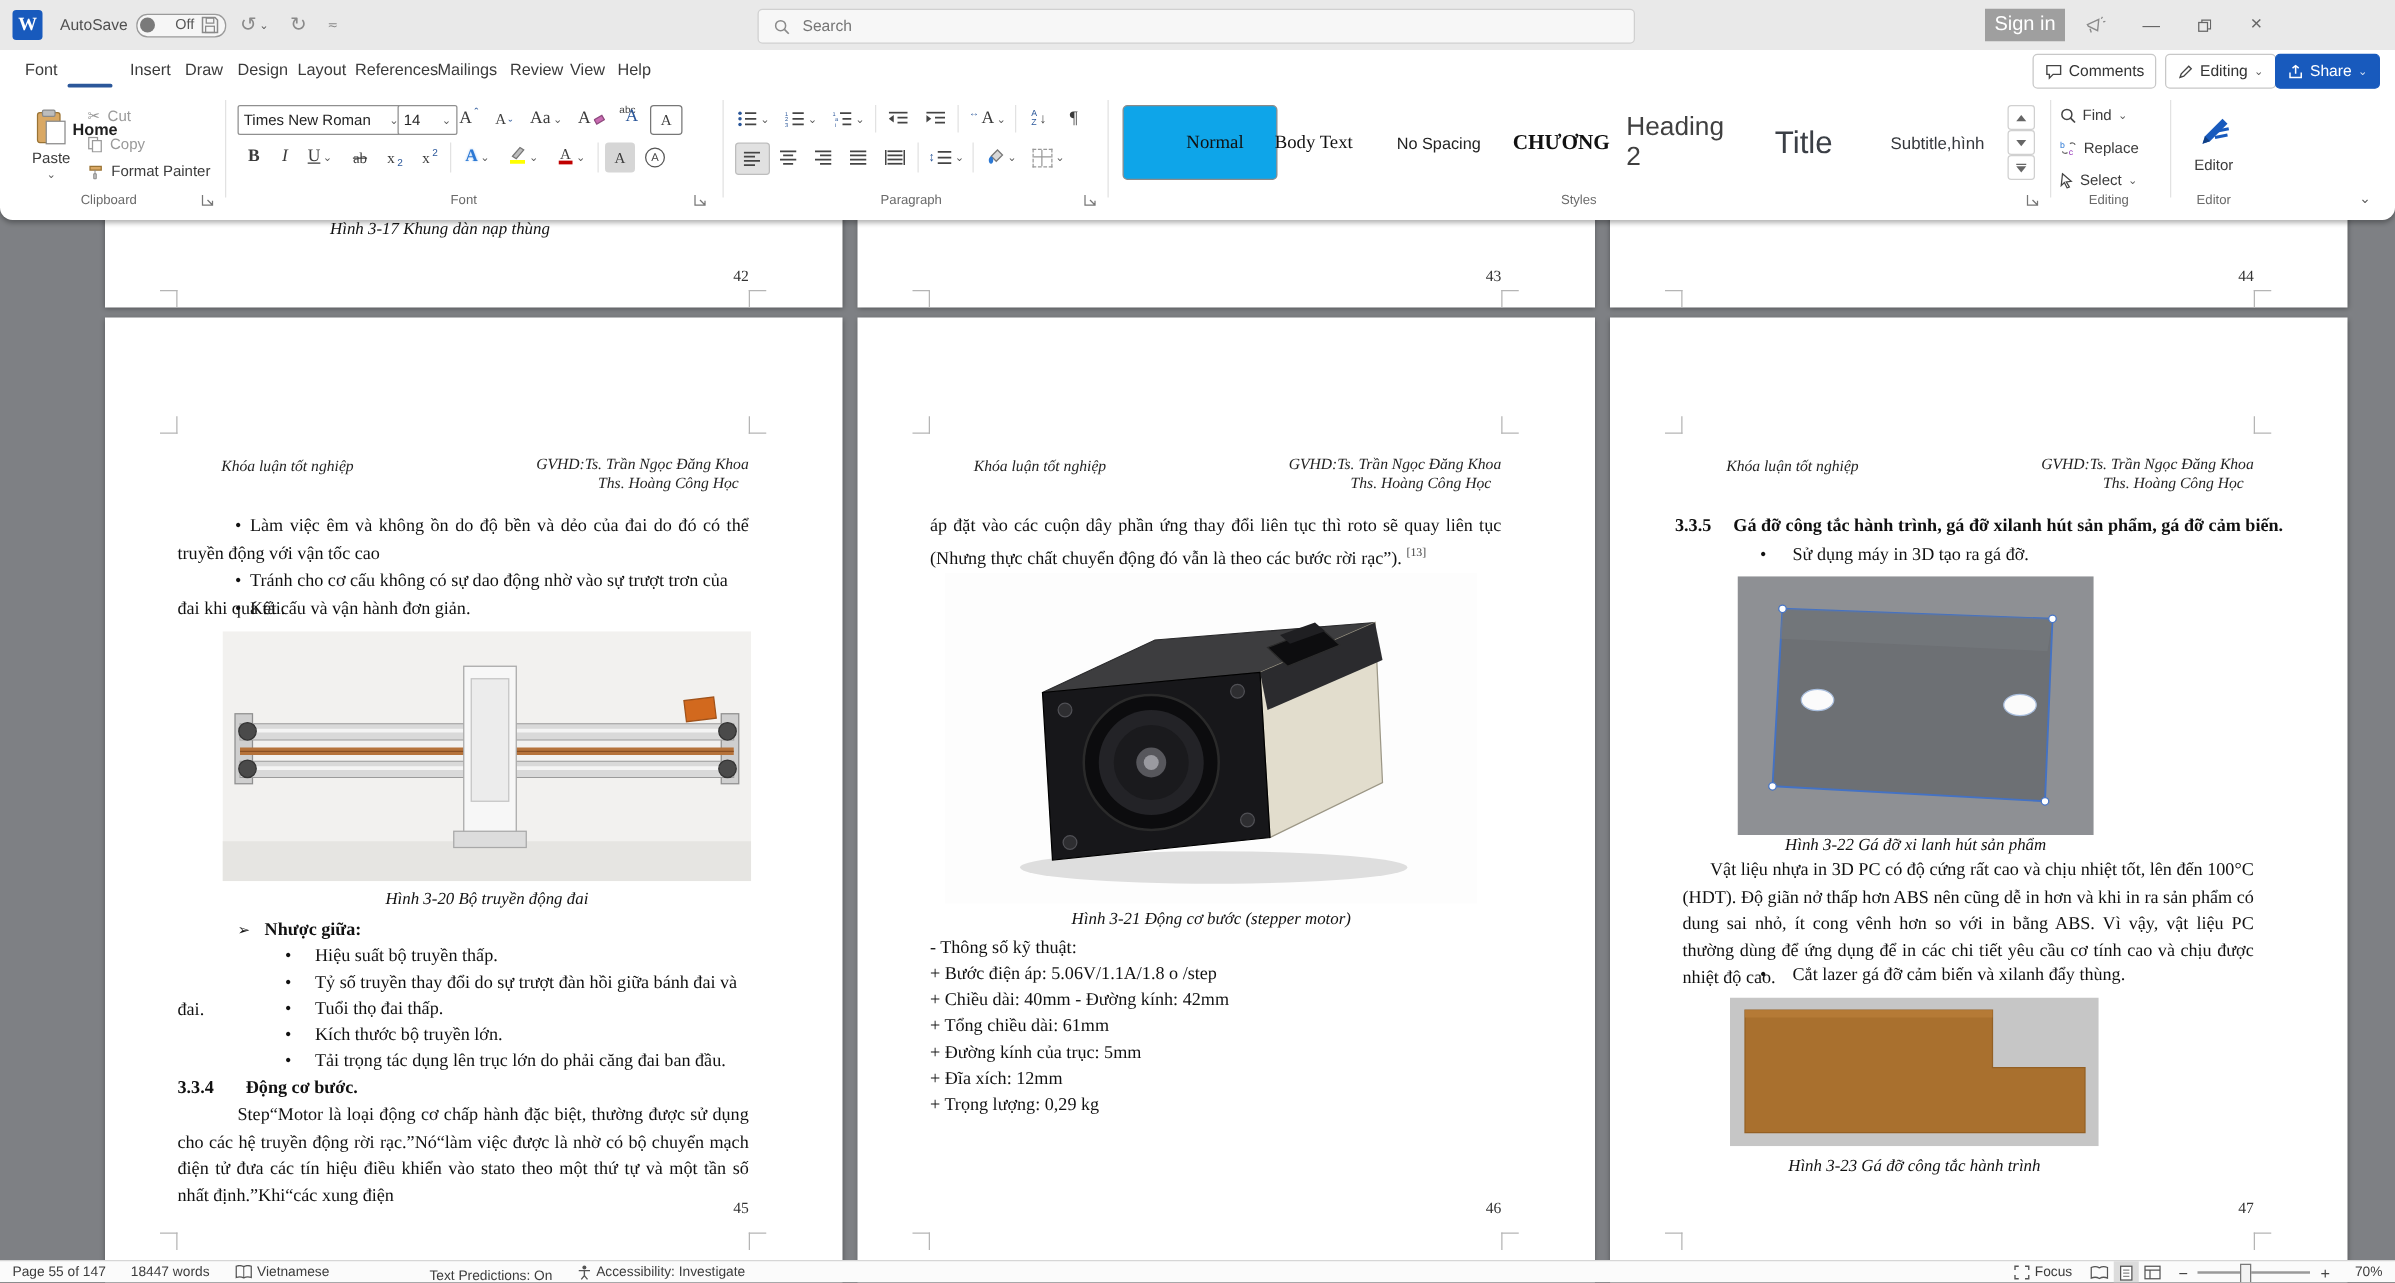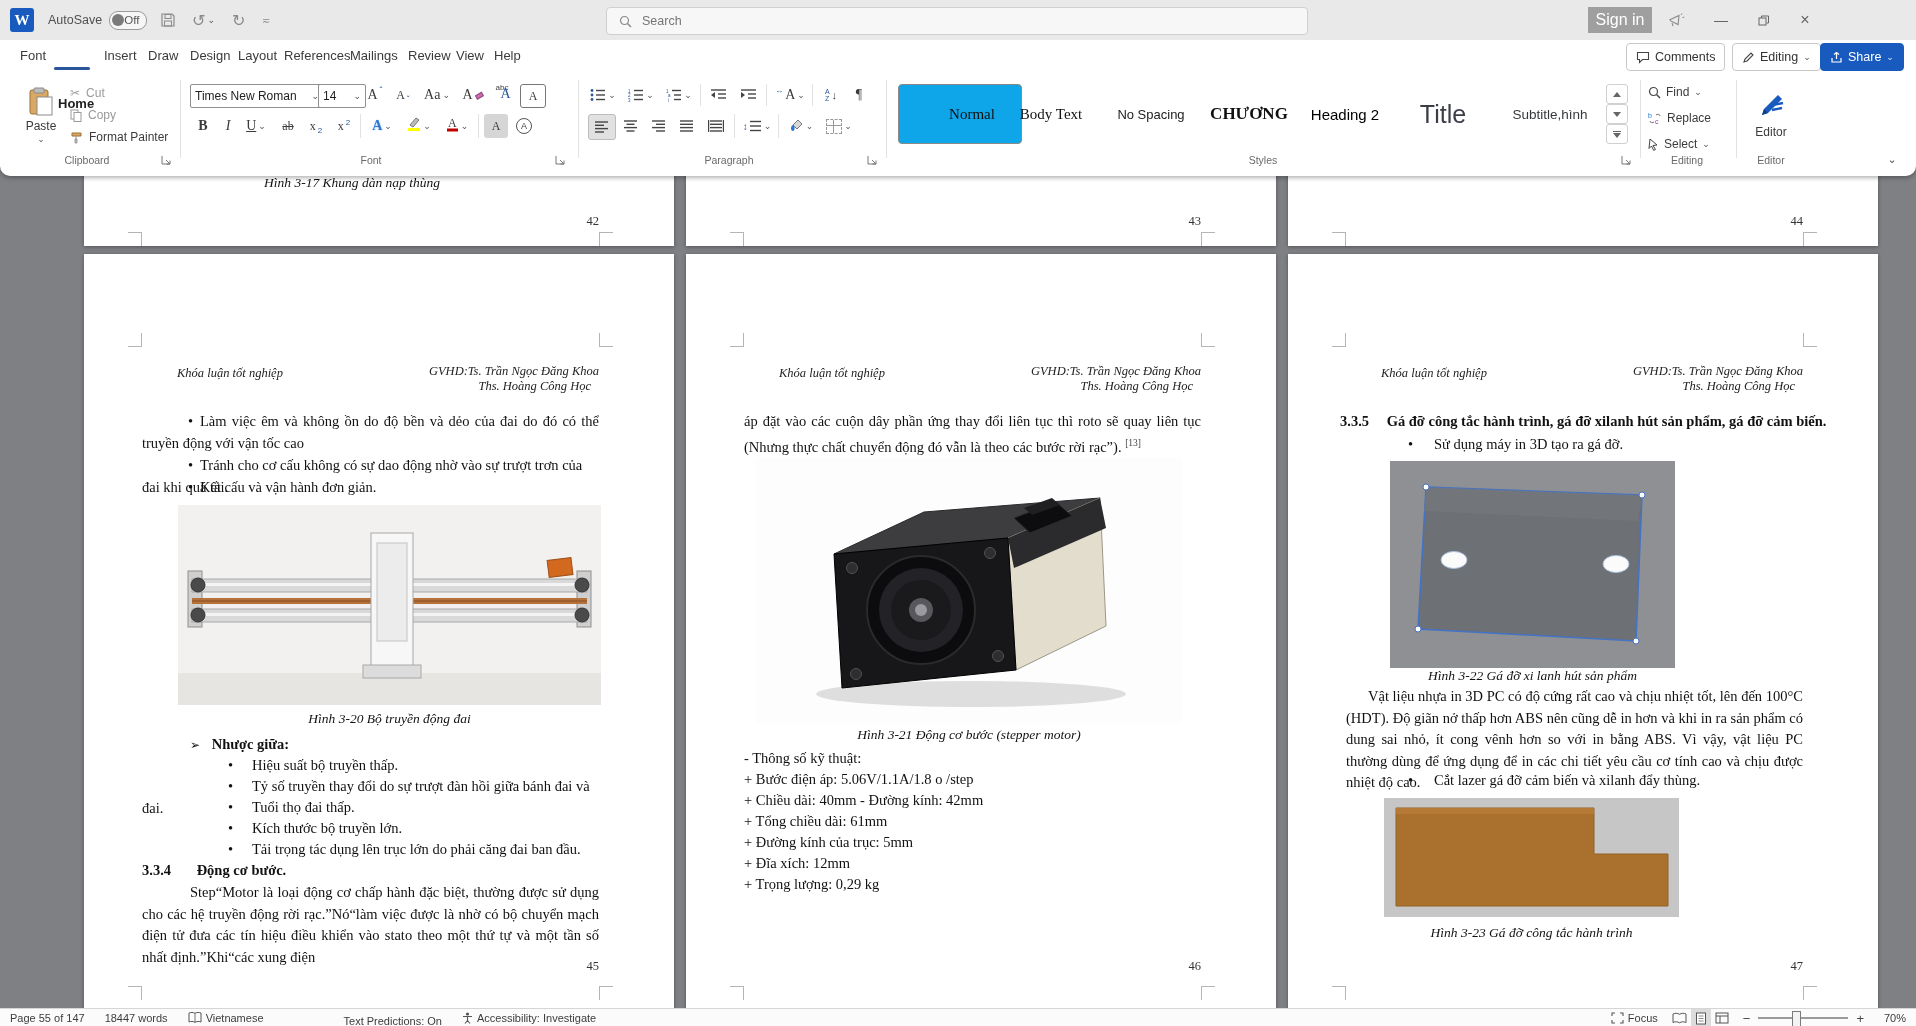--- a/index.html
+++ b/index.html
@@ -2,21 +2,21 @@
 <html><head>
 <meta charset="utf-8">
 <style>
   html,body{margin:0;padding:0;background:#555;}
   #app{position:relative;width:1916px;height:1026px;background:#7e8084;overflow:hidden;
        font-family:"Liberation Sans","DejaVu Sans",sans-serif;-webkit-font-smoothing:antialiased;}
   
   .titlebar{position:absolute;left:0;top:0;width:1916px;height:40px;background:#e9e9e9;z-index:20;}
   .tb-item{position:absolute;top:0;height:40px;display:flex;align-items:center;color:#505050;font-size:12.5px;}
   .wlogo{width:24px;height:24px;background:#185abd;color:#fff;border-radius:3px;display:flex;align-items:center;justify-content:center;font-weight:bold;font-size:15px;font-family:"Liberation Serif",serif;}
-  .autosave-pill{display:flex;align-items:center;gap:0;border:1px solid #9a9a9a;border-radius:9px;height:17px;padding:0 7px 0 2px;background:#f6f6f6;}
+  .autosave-pill{display:flex;align-items:center;gap:16px;border:1px solid #9a9a9a;border-radius:9px;height:17px;padding:0 25px 0 2px;background:#f6f6f6;}
   .autosave-knob{width:12px;height:12px;border-radius:50%;background:#7a7a7a;}
   .qat{color:#8a8a8a;font-size:16px;}
   .search-pill{position:absolute;left:606px;top:7px;width:700px;height:26px;background:#f7f7f7;border:1px solid #d0d0d0;border-radius:4px;display:flex;align-items:center;z-index:21;}
   .search-pill input{border:none;outline:none;background:transparent;font-size:12.5px;color:#444;width:600px;
         font-family:"Liberation Sans","DejaVu Sans",sans-serif;}
   .signin{position:absolute;left:1588px;top:7px;width:64px;height:26px;background:#9f9f9f;color:#fff;font-size:16px;display:flex;align-items:center;justify-content:center;}
   .winbtn{position:absolute;top:0;width:42px;height:40px;display:flex;align-items:center;justify-content:center;color:#666;font-size:14px;}
   
   .ribbon-card{position:absolute;left:0;top:40px;width:1916px;height:136px;background:#fff;z-index:10;
      border-radius:0 0 10px 10px;box-shadow:0 2px 4px rgba(0,0,0,.30);}
@@ -527,21 +527,21 @@
     <div class="stylecell" style="left:1002px;width:96px;">
       <span style="font-family:'Liberation Serif',serif;font-size:15px;color:#111;">Body Text</span>
     </div>
     <div class="stylecell" style="left:1104px;width:92px;">
       <span style="font-size:13px;color:#222;">No Spacing</span>
     </div>
     <div class="stylecell" style="left:1202px;width:92px;">
       <span style="font-family:'Liberation Serif',serif;font-weight:bold;font-size:17px;color:#111;">CHƯƠNG</span>
     </div>
     <div class="stylecell" style="left:1300px;width:88px;">
-      <span style="font-size:15px;color:#000000;">Heading 2</span>
+      <span style="font-size:21px;color:#404040;">Heading 2</span>
     </div>
     <div class="stylecell" style="left:1394px;width:96px;">
       <span style="font-size:25px;color:#3b3f46;font-weight:300;">Title</span>
     </div>
     <div class="stylecell" style="left:1496px;width:106px;">
       <span style="font-size:13.5px;color:#35383d;">Subtitle,hình</span>
     </div>
     <div class="rbtn" style="left:1606px;top:44px;width:20px;height:18px;border:1px solid #d0d0d0;">
         <span style="width:0;height:0;border-left:4px solid transparent;border-right:4px solid transparent;border-bottom:5px solid #666;"></span>
       </div>

